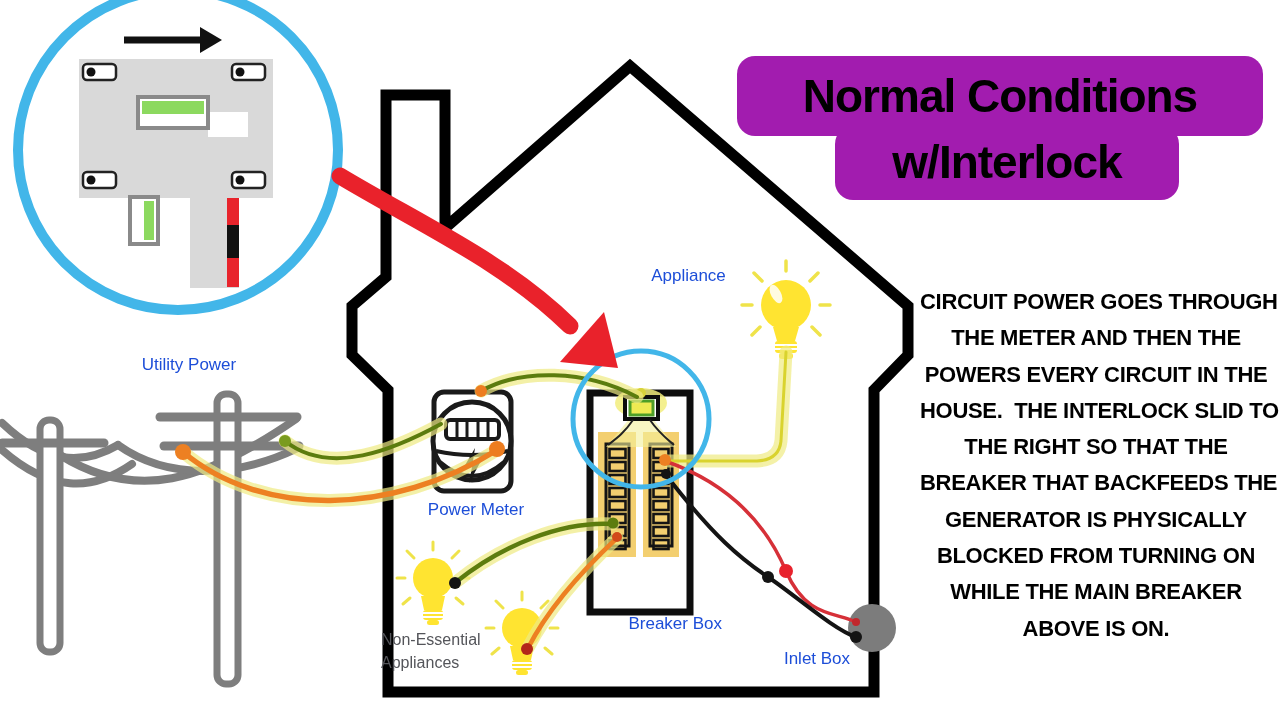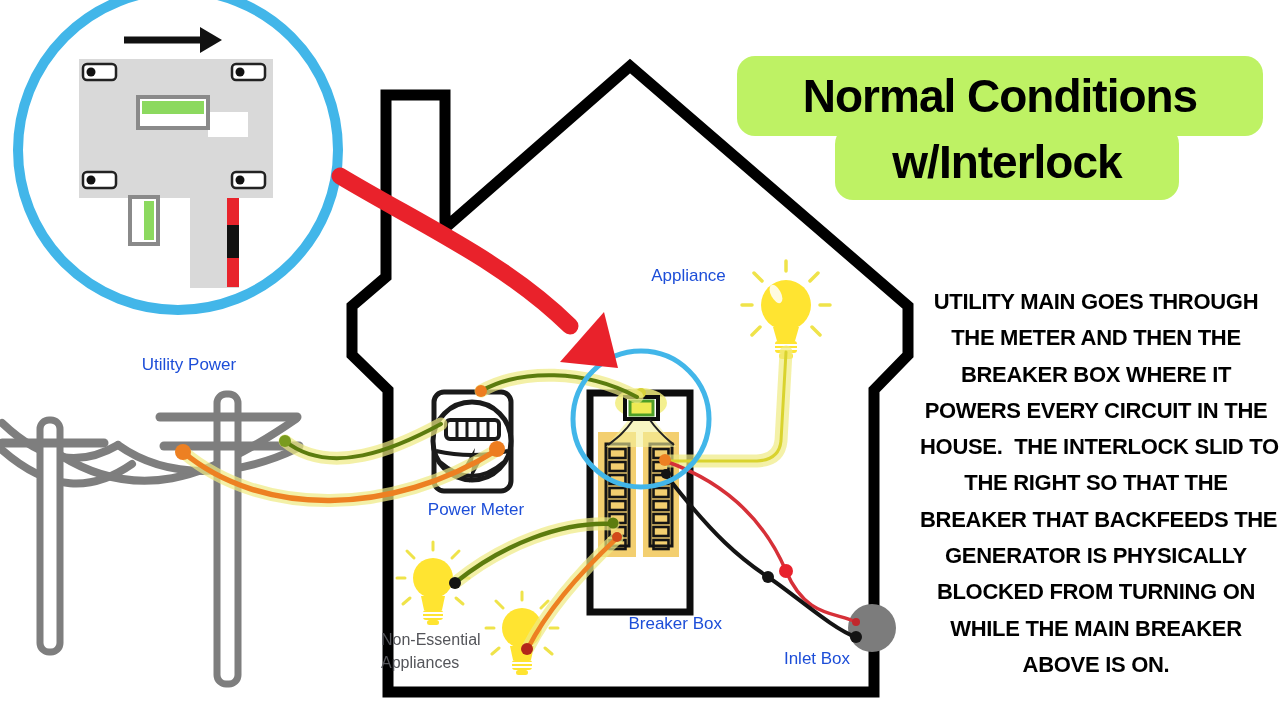--- a/index.html
+++ b/index.html
@@ -3,21 +3,21 @@
 <meta charset="utf-8">
 <style>
   html,body{margin:0;padding:0;background:#ffffff;}
   .stage{position:relative;width:1280px;height:720px;background:#ffffff;overflow:hidden;
          font-family:"Liberation Sans",sans-serif;}
   .stage svg{position:absolute;left:0;top:0;}
   .glabel{position:absolute;color:#1d4ed8;font-size:17px;font-weight:400;
           text-align:center;white-space:pre;z-index:5;}
   .glabel-small{position:absolute;color:#54555A;font-size:16px;line-height:23px;
           z-index:5;}
-  .title-line{position:absolute;background:#bef264;color:#000;font-weight:bold;
+  .title-line{position:absolute;background:#a21caf;color:#000;font-weight:bold;
           font-size:46px;letter-spacing:-1px;text-align:center;border-radius:18px;
           z-index:6;white-space:nowrap;}
   .title-1{left:737px;top:56px;width:526px;height:80px;line-height:80px;}
   .title-2{left:835px;top:126px;width:344px;height:74px;line-height:72px;}
   .desc{position:absolute;left:920px;top:284px;width:352px;z-index:5;}
   .desc-line{color:#000;font-weight:bold;font-size:22px;line-height:36.3px;
           letter-spacing:-0.3px;text-align:center;white-space:pre;}
 </style>
 </head>
 <body>
@@ -196,23 +196,22 @@
 <div class="glabel" style="left:626px;top:266px;width:125px;">Appliance</div>
 <div class="glabel-small" style="left:381px;top:628px;width:128px;">
   <div>Non-Essential</div>
   <div>Appliances</div>
 </div>
 
 <div class="title-line title-2">w/Interlock</div>
 <div class="title-line title-1">Normal Conditions</div>
 
 <div class="desc">
-  <div class="desc-line">UTILITY MAIN GOES THROUGH</div>
+  <div class="desc-line">CIRCUIT POWER GOES THROUGH</div>
   <div class="desc-line">THE METER AND THEN THE</div>
-  <div class="desc-line">BREAKER BOX WHERE IT</div>
   <div class="desc-line">POWERS EVERY CIRCUIT IN THE</div>
   <div class="desc-line">HOUSE.  THE INTERLOCK SLID TO</div>
   <div class="desc-line">THE RIGHT SO THAT THE</div>
   <div class="desc-line">BREAKER THAT BACKFEEDS THE</div>
   <div class="desc-line">GENERATOR IS PHYSICALLY</div>
   <div class="desc-line">BLOCKED FROM TURNING ON</div>
   <div class="desc-line">WHILE THE MAIN BREAKER</div>
   <div class="desc-line">ABOVE IS ON.</div>
 </div>
 

